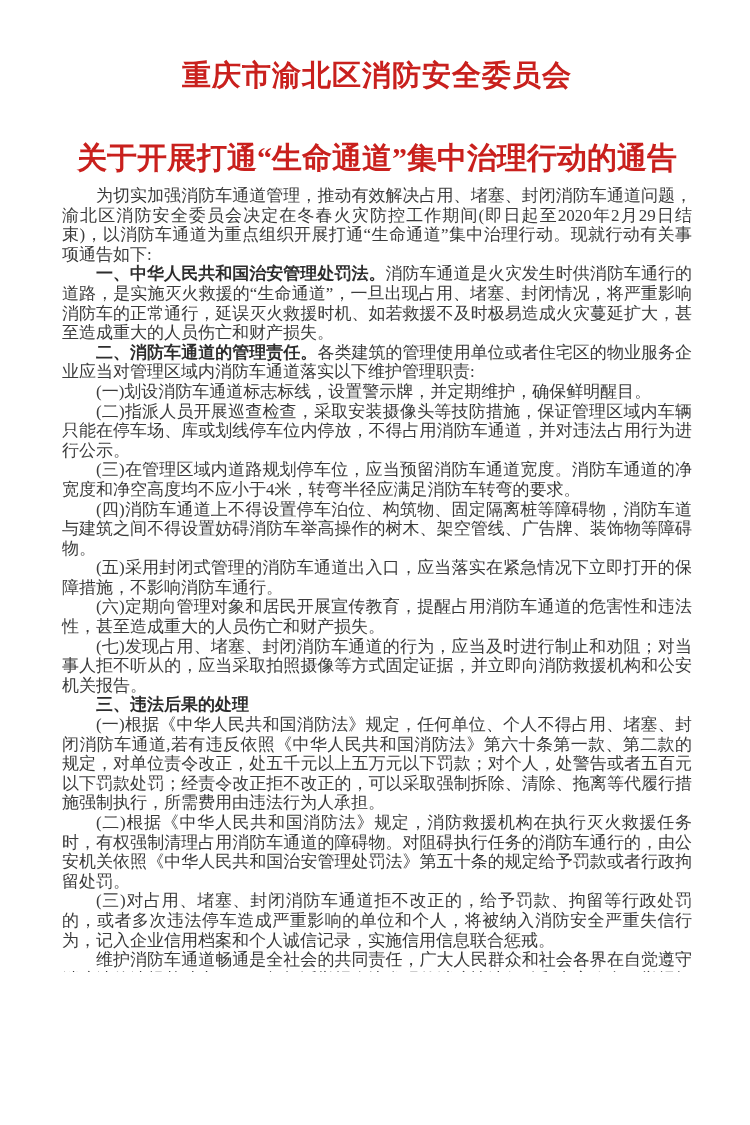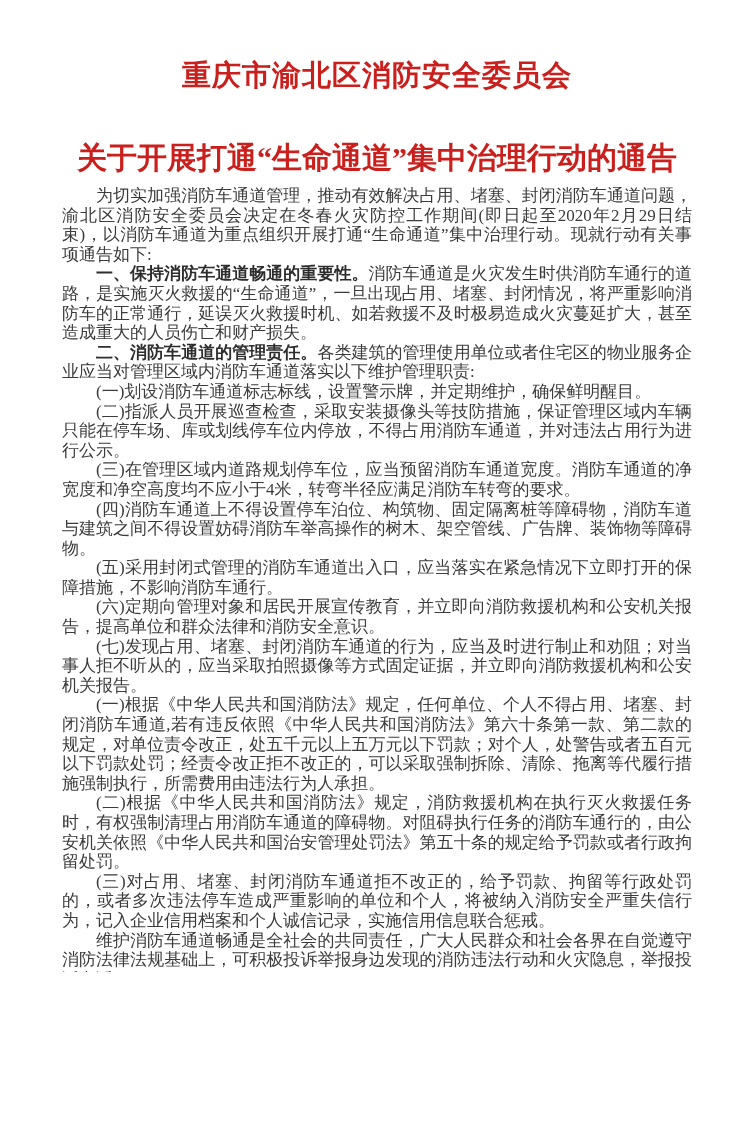--- a/index.html
+++ b/index.html
@@ -40,32 +40,33 @@
 
 <div class="page">
   <div class="content">
 
     <h1 class="title title-1">重庆市渝北区消防安全委员会</h1>
     <h2 class="title title-2">关于开展打通“生命通道”集中治理行动的通告</h2>
 
     <div class="doc-body">
       <p class="para">为切实加强消防车通道管理，推动有效解决占用、堵塞、封闭消防车通道问题，渝北区消防安全委员会决定在冬春火灾防控工作期间(即日起至2020年2月29日结束)，以消防车通道为重点组织开展打通“生命通道”集中治理行动。现就行动有关事项通告如下:</p>
 
-      <p class="para"><span class="lead">一、保持消防车通道畅通的重要性。</span><span>消防车通道是火灾发生时供消防车通行的道路，是实施灭火救援的“生命通道”，一旦出现占用、堵塞、封闭情况，将严重影响消防车的正常通行，延误灭火救援时机、如若救援不及时极易造成火灾蔓延扩大，甚至造成重大的人员伤亡和财产损失。</span></p>
+      <p class="para"><span class="lead">一、中华人民共和国治安管理处罚法。</span><span>消防车通道是火灾发生时供消防车通行的道路，是实施灭火救援的“生命通道”，一旦出现占用、堵塞、封闭情况，将严重影响消防车的正常通行，延误灭火救援时机、如若救援不及时极易造成火灾蔓延扩大，甚至造成重大的人员伤亡和财产损失。</span></p>
 
       <p class="para"><span class="lead">二、消防车通道的管理责任。</span><span>各类建筑的管理使用单位或者住宅区的物业服务企业应当对管理区域内消防车通道落实以下维护管理职责:</span></p>
 
       <p class="para">(一)划设消防车通道标志标线，设置警示牌，并定期维护，确保鲜明醒目。</p>
       <p class="para">(二)指派人员开展巡查检查，采取安装摄像头等技防措施，保证管理区域内车辆只能在停车场、库或划线停车位内停放，不得占用消防车通道，并对违法占用行为进行公示。</p>
       <p class="para">(三)在管理区域内道路规划停车位，应当预留消防车通道宽度。消防车通道的净宽度和净空高度均不应小于4米，转弯半径应满足消防车转弯的要求。</p>
       <p class="para">(四)消防车通道上不得设置停车泊位、构筑物、固定隔离桩等障碍物，消防车道与建筑之间不得设置妨碍消防车举高操作的树木、架空管线、广告牌、装饰物等障碍物。</p>
       <p class="para">(五)采用封闭式管理的消防车通道出入口，应当落实在紧急情况下立即打开的保障措施，不影响消防车通行。</p>
-      <p class="para">(六)定期向管理对象和居民开展宣传教育，并立即向消防救援机构和公安机关报告，提高单位和群众法律和消防安全意识。</p>
+      <p class="para">(六)定期向管理对象和居民开展宣传教育，提醒占用消防车通道的危害性和违法性，甚至造成重大的人员伤亡和财产损失。</p>
       <p class="para">(七)发现占用、堵塞、封闭消防车通道的行为，应当及时进行制止和劝阻；对当事人拒不听从的，应当采取拍照摄像等方式固定证据，并立即向消防救援机构和公安机关报告。</p>
 
+      <p class="para head-para">三、违法后果的处理</p>
       <p class="para">(一)根据《中华人民共和国消防法》规定，任何单位、个人不得占用、堵塞、封闭消防车通道,若有违反依照《中华人民共和国消防法》第六十条第一款、第二款的规定，对单位责令改正，处五千元以上五万元以下罚款；对个人，处警告或者五百元以下罚款处罚；经责令改正拒不改正的，可以采取强制拆除、清除、拖离等代履行措施强制执行，所需费用由违法行为人承担。</p>
       <p class="para">(二)根据《中华人民共和国消防法》规定，消防救援机构在执行灭火救援任务时，有权强制清理占用消防车通道的障碍物。对阻碍执行任务的消防车通行的，由公安机关依照《中华人民共和国治安管理处罚法》第五十条的规定给予罚款或者行政拘留处罚。</p>
       <p class="para">(三)对占用、堵塞、封闭消防车通道拒不改正的，给予罚款、拘留等行政处罚的，或者多次违法停车造成严重影响的单位和个人，将被纳入消防安全严重失信行为，记入企业信用档案和个人诚信记录，实施信用信息联合惩戒。</p>
 
       <p class="para">维护消防车通道畅通是全社会的共同责任，广大人民群众和社会各界在自觉遵守消防法律法规基础上，可积极投诉举报身边发现的消防违法行动和火灾隐息，举报投诉电话67189791、96119。</p>
       <p class="para">发现占用。</p>
     </div>
   </div>
 
   <div class="sig-block">

